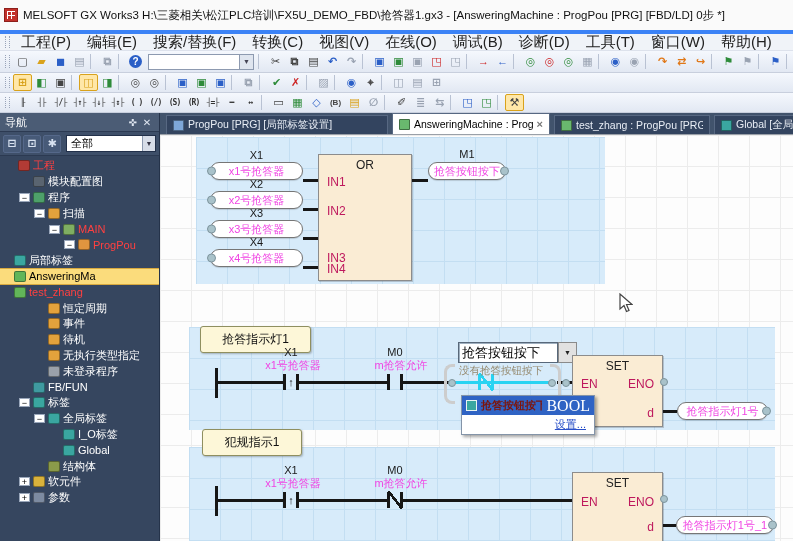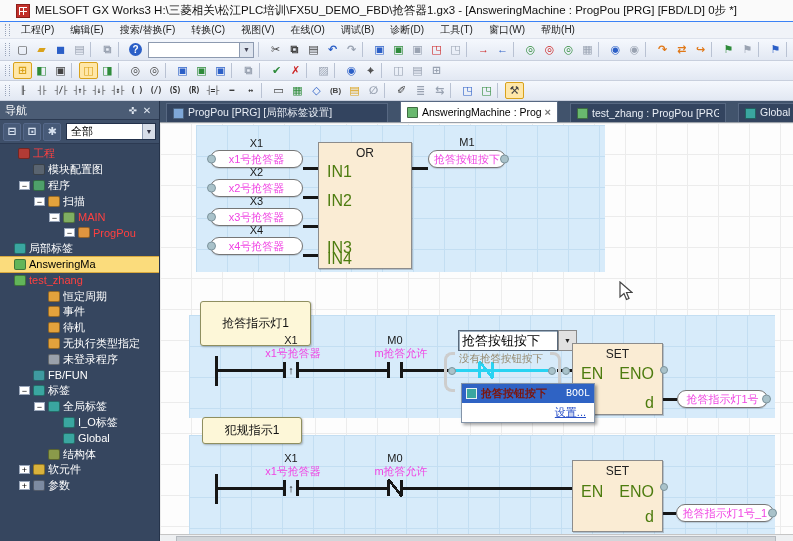--- a/index.html
+++ b/index.html
@@ -1,27 +1,27 @@
 <!DOCTYPE html>
 <html><head>
 <meta charset="utf-8">
 <style>
   *{margin:0;padding:0;box-sizing:border-box}
   body{background:#666;font-family:"Liberation Sans","DejaVu Sans",sans-serif;}
   #win{position:relative;width:793px;height:541px;background:#e9eef7;overflow:hidden;font-family:"Liberation Sans","DejaVu Sans",sans-serif;}
 
   
-  #titlebar{height:22px;background:#fafafa;border-bottom:1px solid #3b82f6;display:flex;align-items:center;padding:0 16px;gap:5px;}
+  #titlebar{height:34px;background:#fafafa;border-bottom:4px solid #3b82f6;display:flex;align-items:center;padding:0 4px;gap:5px;}
   #appicon{width:14px;height:14px;background:#c2302a;border:1px solid #8d1f1b;position:relative;flex:none}
   #appicon::after{content:"";position:absolute;inset:2px;background:
     linear-gradient(#fff 1px,transparent 1px) 0 0/100% 4px,
     linear-gradient(90deg,#fff 1px,transparent 1px) 0 0/4px 100%;}
   #title-text{font-size:11.5px;color:#111;white-space:nowrap;overflow:hidden}
   #menubar{height:17px;background:#f0f3f8;display:flex;align-items:center;border-bottom:1px solid #dde2ec;padding-left:2px}
-  .mi{font-size:10px;color:#222;padding:1px 8px;cursor:default}
+  .mi{font-size:15px;color:#222;padding:1px 8px;cursor:default}
   .grip{width:5px;height:70%;margin:0 3px;border-left:1px dotted #98a3b8;border-right:1px dotted #98a3b8;flex:none}
   .tbar{display:flex;align-items:center;background:linear-gradient(#f5f8fd,#e2e8f3);border-bottom:1px solid #c8cfdd;padding:1px 2px}
   #tb1{height:22px}#tb2{height:20px}#tb3{height:20px}
   .ti{width:19px;height:17px;display:flex;align-items:center;justify-content:center;font-size:11px;color:#445;border:1px solid transparent;border-radius:2px;flex:none;line-height:1}
   .ti.sep{width:7px;height:15px;border:none;border-left:1px solid #b9c2d3;margin:0 1px;border-radius:0}
   .ti.help{}
   .ti.help{font-weight:bold;color:#fff}
   .ti.help{background:transparent}
   .ti.help{position:relative}
   .ti.help::before{content:"";position:absolute;width:13px;height:13px;border-radius:50%;background:#2b5fc7;z-index:0}
@@ -62,21 +62,21 @@
   .lv0{padding-left:4px}.lv1{padding-left:19px}.lv2{padding-left:34px}.lv3{padding-left:49px}.lv4{padding-left:64px}.lv5{}
   .ic-proj .tico{background:#b23b35}.ic-mod .tico{background:#5a6470}
   .ic-folder .tico{background:#4ea06a}.ic-book .tico{background:#e3a23c}
   .ic-main .tico{background:#7fae62}.ic-pou .tico{background:#e0953f}
   .ic-tbl .tico{background:#3aa6a0}.ic-prg .tico{background:#62b559}
   .ic-bookgray .tico{background:#9aa1aa}.ic-fb .tico{background:#3f9aa0}
   .ic-struct .tico{background:#8a9a4a}.ic-dev .tico{background:#d9b23c}.ic-param .tico{background:#7d8ba1}
 
   
   #right{flex:1;display:flex;flex-direction:column;min-width:0}
-  #tabbar{height:21px;background:#41536c;display:flex;align-items:flex-end;padding-left:6px;gap:12px}
+  #tabbar{height:21px;background:#41536c;display:flex;align-items:flex-end;padding-left:6px;gap:4px}
   .tab{height:19px;display:flex;align-items:center;gap:4px;padding:0 6px;background:#33445f;border:1px solid #576882;border-bottom:none;font-size:10.5px;color:#e8edf5;overflow:hidden;white-space:nowrap;flex:none}
   .tab.active{background:#fff;color:#000;height:21px}
   .tw1{width:222px}.tw2{width:158px}.tw3{width:156px}.tw4{width:133px}
   .tico2{width:11px;height:11px;flex:none;border:1px solid rgba(0,0,0,.4);border-radius:1px}
   .ic-bluepg .tico2{background:#7ea7d8}.ic-greenpg .tico2{background:#69b86e}.ic-tealgrid .tico2{background:#3aa6a0}
   .tlabel2{overflow:hidden;text-overflow:clip}
   .tclose{margin-left:auto;color:#777;font-size:11px;font-weight:bold}
   .tclose:empty{display:none}
 
   
@@ -88,41 +88,41 @@
     background-size:31px 31px}
   .wire{position:absolute;height:3px;background:#161616}
   .vwire{position:absolute;width:3px;background:#161616}
   .pill{position:absolute;height:18px;background:#fff;border:1px solid #767676;border-radius:9px;display:flex;align-items:center;justify-content:center;font-size:11px;color:#f043e3;box-shadow:0 1px 1px rgba(0,0,0,.15)}
   .nub{position:absolute;top:50%;width:9px;height:9px;border-radius:50%;background:#a9c2ca;border:1px solid #7d949d;transform:translateY(-50%)}
   .nub.l{left:-4px}.nub.r{right:-4px}
   .addr{position:absolute;font-size:11px;color:#1a1a1a;text-align:center}
   .mlab{position:absolute;font-size:11px;color:#f043e3;text-align:center;white-space:nowrap}
   .blk{position:absolute;background:#faecd4;border:1px solid #8c8c8c;box-shadow:1px 1px 0 rgba(0,0,0,.18)}
   .btitle{position:absolute;top:3px;left:0;right:0;text-align:center;font-size:12px;color:#222}
-  .port{position:absolute;font-size:16px;color:#4d7c0f}
+  .port{position:absolute;font-size:12px;color:#be185d}
   .cbox{position:absolute;background:#fdf7d8;border:1px solid #8f8f60;border-radius:3px;display:flex;align-items:center;justify-content:center;font-size:12px;color:#111;box-shadow:1px 1px 2px rgba(0,0,0,.25)}
   .ct{position:absolute;width:16px;height:16px}
   .ct::before,.ct::after{content:"";position:absolute;top:0;bottom:0;width:3px;background:#161616}
   .ct::before{left:0}.ct::after{right:0}
   .ct .edge{position:absolute;inset:0;text-align:center;font-size:11px;font-weight:bold;line-height:16px;color:#161616}
   .slash{position:absolute;inset:-1px 1px;background:linear-gradient(to top right,transparent 45%,#161616 45%,#161616 57%,transparent 57%)}
   .ct.cyan::before,.ct.cyan::after{background:#29d3f2}
   .ct.cyan .slash{background:linear-gradient(to top right,transparent 45%,#29d3f2 45%,#29d3f2 57%,transparent 57%)}
   .cwire{position:absolute;height:3px;background:#29d3f2}
   .brk{position:absolute;width:11px;height:40px;border:3px solid #cdcdcd;border-radius:8px 0 0 8px;border-right:none}
   .brk.r{border-radius:0 8px 8px 0;border:3px solid #cdcdcd;border-left:none}
   .dot{position:absolute;width:8px;height:8px;border-radius:50%;background:#a9c2ca;border:1px solid #7d949d}
   #ecombo{position:absolute;left:298px;top:207px;width:100px;height:21px;border:1px solid #58687a;box-shadow:inset 1px 1px 0 #9fb0c0;background:#fff;font-size:13px;color:#000;padding:0 3px;font-family:inherit}
   #ecbtn{position:absolute;left:398px;top:207px;width:19px;height:21px;background:#e1e1e1;border:1px solid #8a8a8a;font-size:7px;display:flex;align-items:center;justify-content:center;color:#222}
   #eunder{position:absolute;left:299px;top:229px;width:92px;font-size:10.5px;color:#94886c;white-space:nowrap;overflow:hidden}
   #sug{position:absolute;left:301px;top:260px;width:134px;background:#fff;border:1px solid #8494a8;box-shadow:2px 2px 3px rgba(0,0,0,.35);z-index:12}
   #sugrow1{height:19px;background:#2f63c4;display:flex;align-items:center;padding:0 4px;gap:4px}
   #sugico{width:11px;height:11px;background:#3aa6a0;border:1px solid #e8f2f0;flex:none}
   #suglab{font-size:11px;color:#7c150c;font-weight:bold;white-space:nowrap;overflow:hidden}
-  #sugtype{margin-left:auto;font-size:10px;color:#fff;font-family:Liberation Mono, monospace}
+  #sugtype{margin-left:auto;font-size:16px;color:#fff;font-family:Liberation Serif, serif}
   #sugrow2{height:19px;display:flex;align-items:center;justify-content:flex-end;padding:0 8px;background:#fff}
   #suglink{font-size:11px;color:#2a50c8;text-decoration:underline}
   #hscroll{position:absolute;left:0;right:0;bottom:0;height:8px;background:#eef0f2;border-top:1px solid #c5c5c5}
   #hthumb{position:absolute;left:16px;top:1px;width:600px;height:6px;background:#d2d6da;border:1px solid #b4b9bf}
   #cursor{position:absolute;left:459px;top:158px;z-index:20}
 </style>
 </head>
 <body>
 
 <div id="win">
@@ -655,21 +655,21 @@
           <div class="port" style="left:8px;top:107px">IN4</div>
         </div>
 
         <div class="wire" style="left:252px;top:44px;width:16px"></div>
         <div class="addr" style="left:268px;top:13px;width:78px">M1</div>
         <div class="pill" style="left:268px;top:27px;width:78px">
             <span>抢答按钮按下</span>
             <i class="nub r"></i>
           </div>
 
-        <div class="cbox" style="left:40px;top:178px;width:111px;height:45px">抢答指示灯1</div>
+        <div class="cbox" style="left:40px;top:191px;width:111px;height:27px">抢答指示灯1</div>
 
         <div class="vwire" style="left:55px;top:233px;height:30px"></div>
         <div class="wire" style="left:58px;top:246px;width:66px"></div>
         <div class="wire" style="left:139px;top:246px;width:89px"></div>
         <div class="wire" style="left:243px;top:246px;width:47px"></div>
         <div class="wire" style="left:397px;top:246px;width:15px"></div>
 
         <div class="addr" style="left:104px;top:211px;width:54px">X1</div>
         <div class="mlab" style="left:97px;top:223px;width:72px">x1号抢答器</div>
         <div class="ct" style="left:123px;top:239px">

